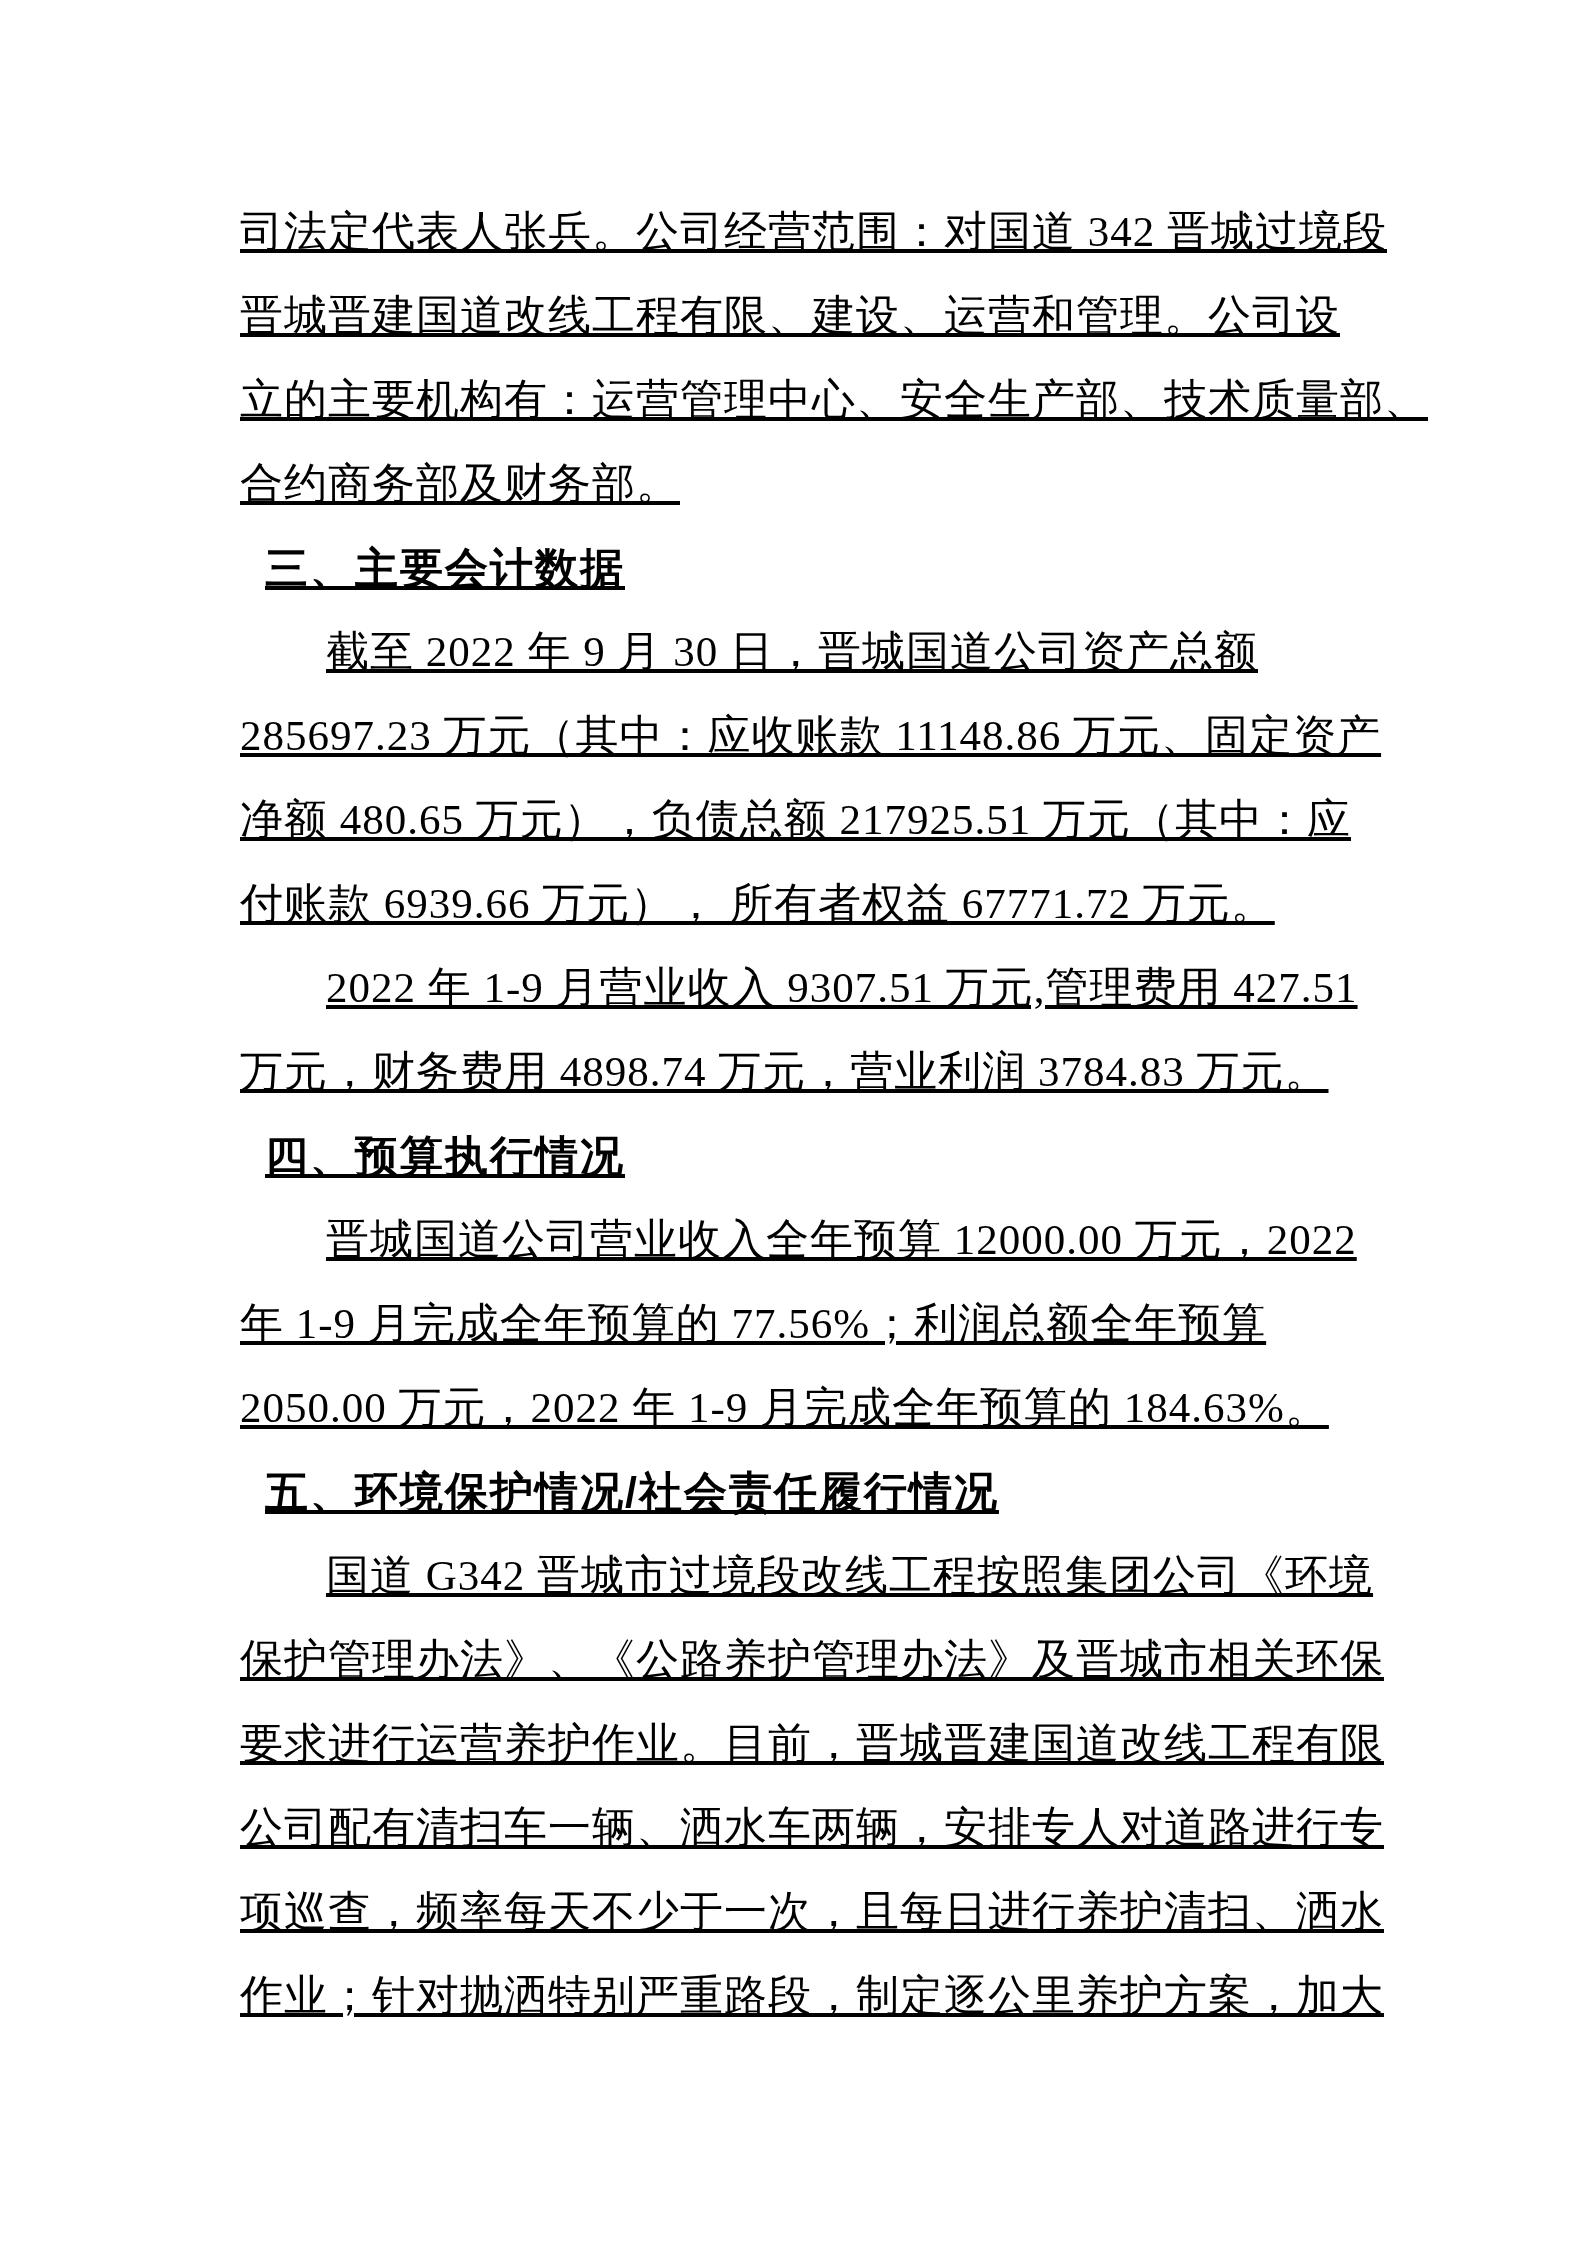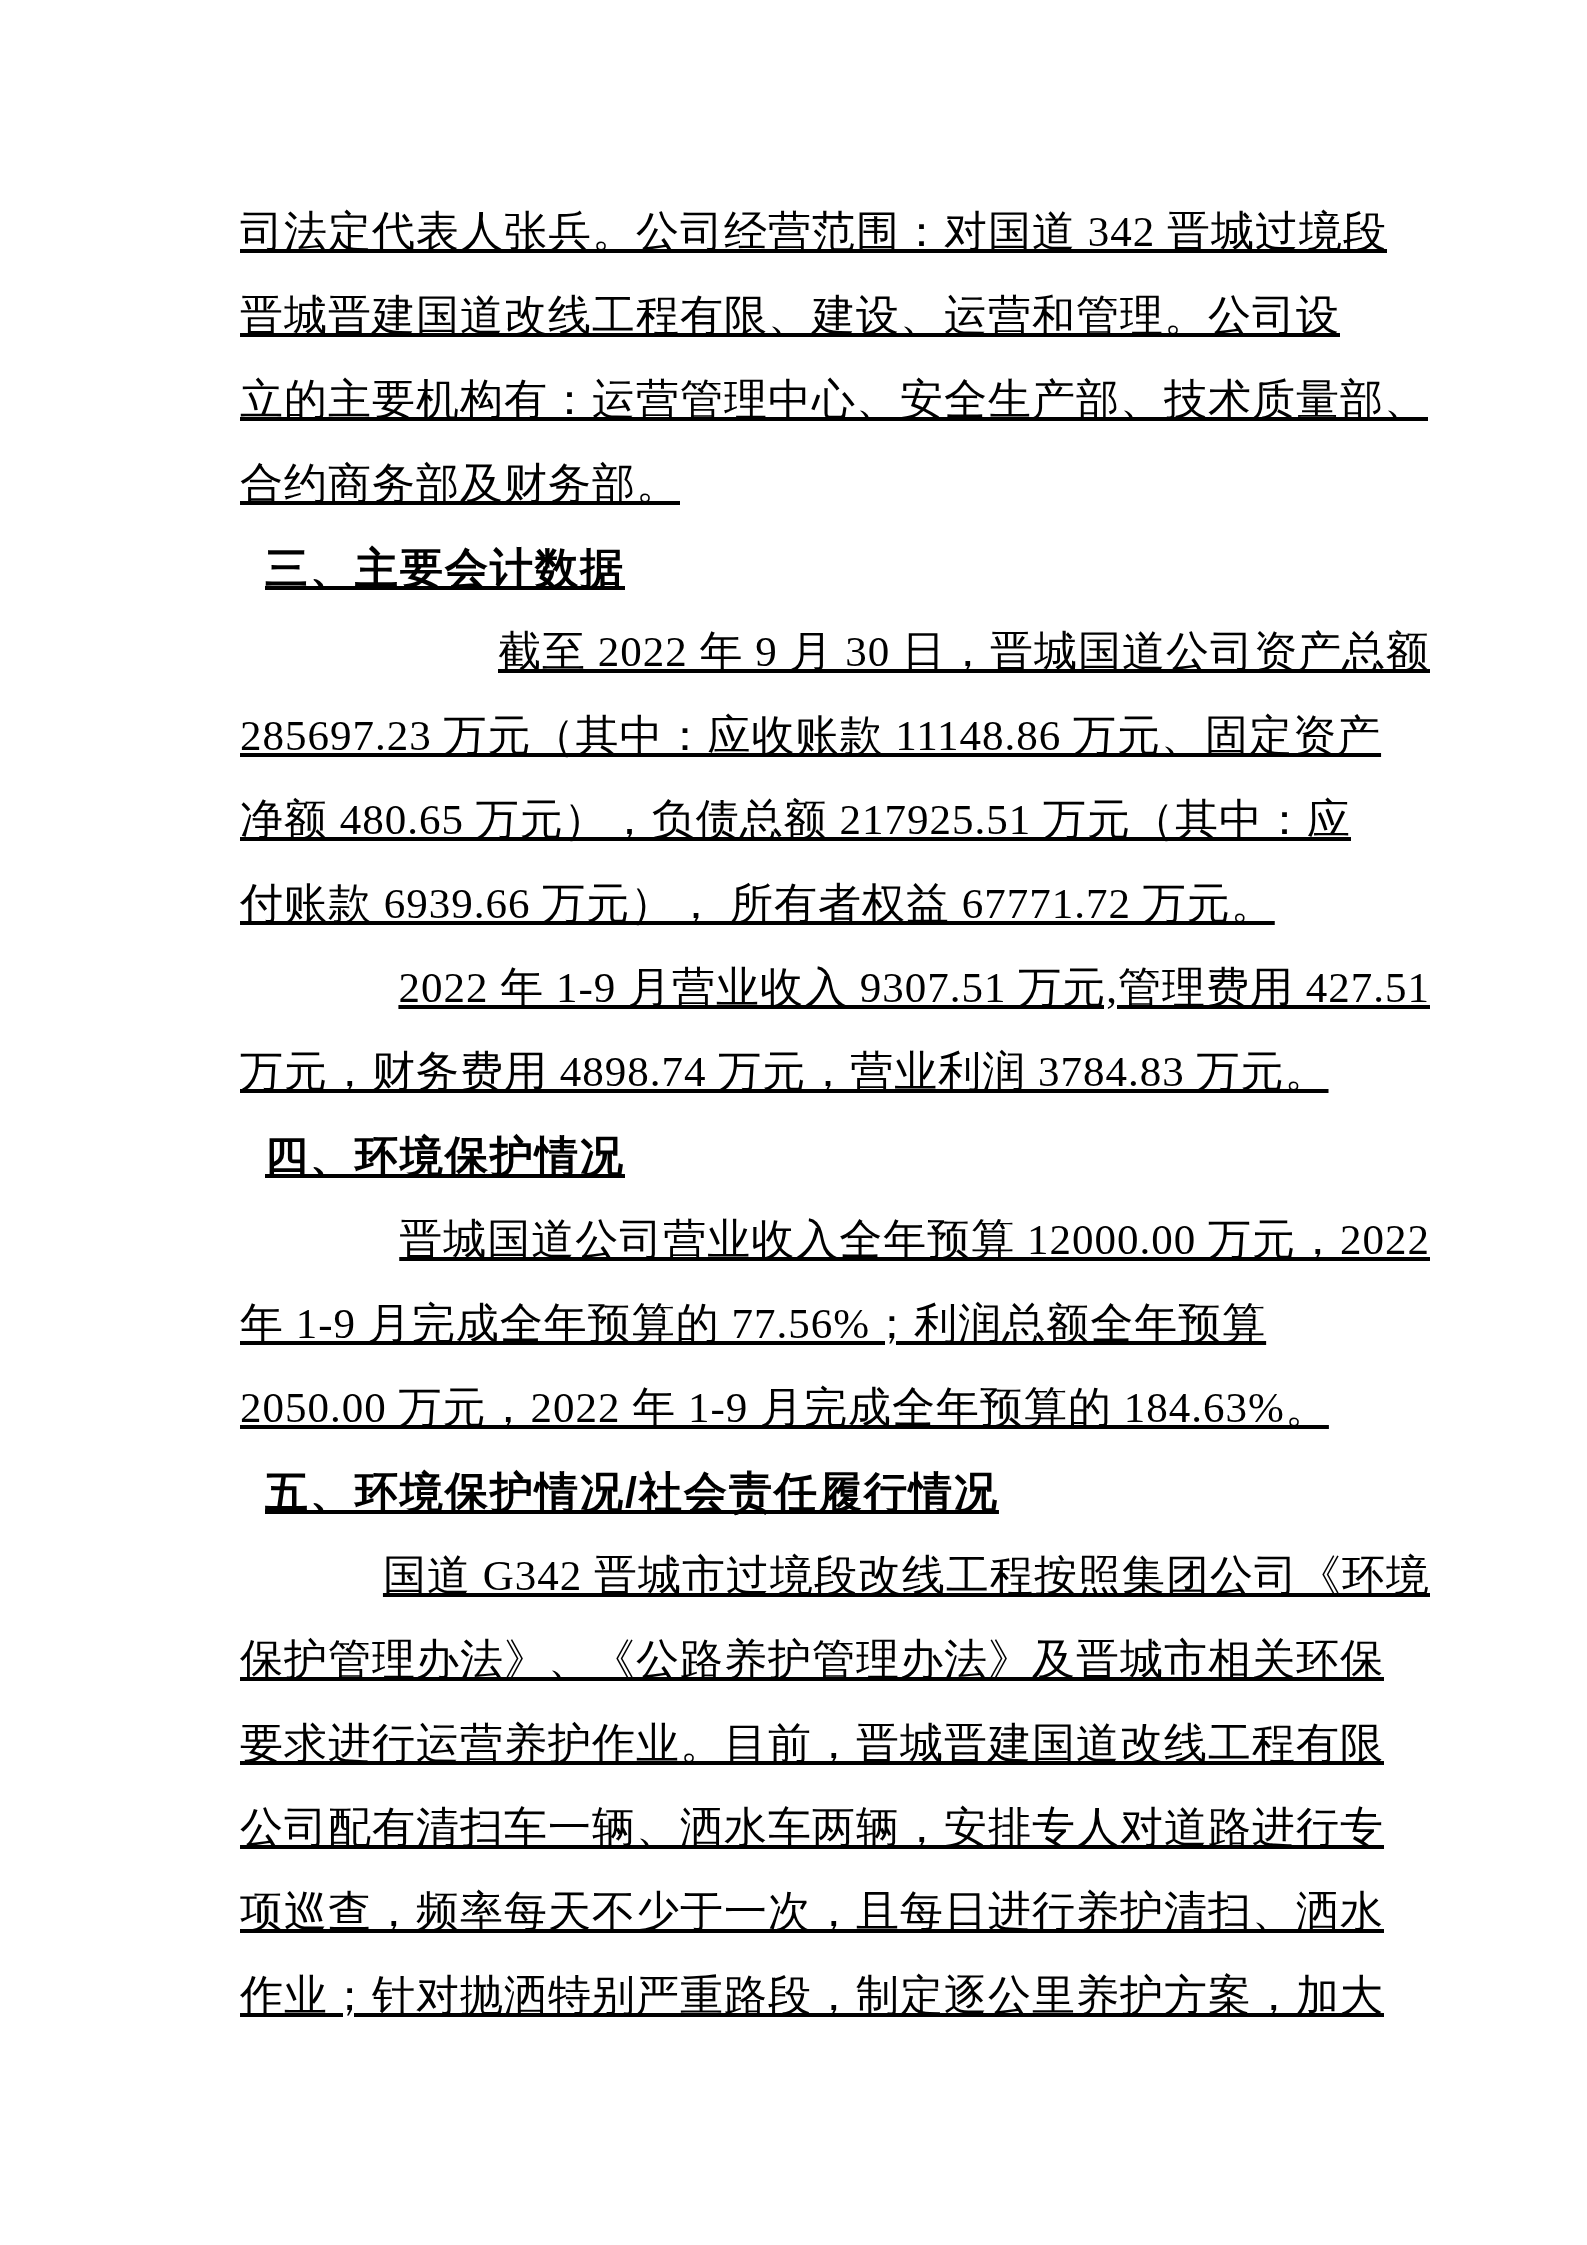--- a/index.html
+++ b/index.html
@@ -31,40 +31,39 @@
     letter-spacing: 1px;
   }
   .line.h {
     font-weight: bold;
     font-family: "Liberation Sans", "DejaVu Sans", sans-serif;
     letter-spacing: 2px;
     margin-left: 25px;
   }
   .line.ind {
     padding-left: 86px;
-    text-align: right;
   }
 </style>
 </head>
 <body>
 
 <div class="page">
   <div class="textblock">
     <div class="line">司法定代表人张兵。公司经营范围：对国道 342 晋城过境段</div>
     <div class="line">晋城晋建国道改线工程有限、建设、运营和管理。公司设</div>
     <div class="line">立的主要机构有：运营管理中心、安全生产部、技术质量部、</div>
     <div class="line">合约商务部及财务部。</div>
     <div class="line h">三、主要会计数据</div>
     <div class="line ind">截至 2022 年 9 月 30 日，晋城国道公司资产总额</div>
     <div class="line">285697.23 万元（其中：应收账款 11148.86 万元、固定资产</div>
     <div class="line">净额 480.65 万元），负债总额 217925.51 万元（其中：应</div>
     <div class="line">付账款 6939.66 万元）， 所有者权益 67771.72 万元。</div>
     <div class="line ind">2022 年 1-9 月营业收入 9307.51 万元,管理费用 427.51</div>
     <div class="line">万元，财务费用 4898.74 万元，营业利润 3784.83 万元。</div>
-    <div class="line h">四、环境保护情况</div>
+    <div class="line h">四、预算执行情况</div>
     <div class="line ind">晋城国道公司营业收入全年预算 12000.00 万元，2022</div>
     <div class="line">年 1-9 月完成全年预算的 77.56%；利润总额全年预算</div>
     <div class="line">2050.00 万元，2022 年 1-9 月完成全年预算的 184.63%。</div>
     <div class="line h">五、环境保护情况/社会责任履行情况</div>
     <div class="line ind">国道 G342 晋城市过境段改线工程按照集团公司《环境</div>
     <div class="line">保护管理办法》、《公路养护管理办法》及晋城市相关环保</div>
     <div class="line">要求进行运营养护作业。目前，晋城晋建国道改线工程有限</div>
     <div class="line">公司配有清扫车一辆、洒水车两辆，安排专人对道路进行专</div>
     <div class="line">项巡查，频率每天不少于一次，且每日进行养护清扫、洒水</div>
     <div class="line">作业；针对抛洒特别严重路段，制定逐公里养护方案，加大</div>

